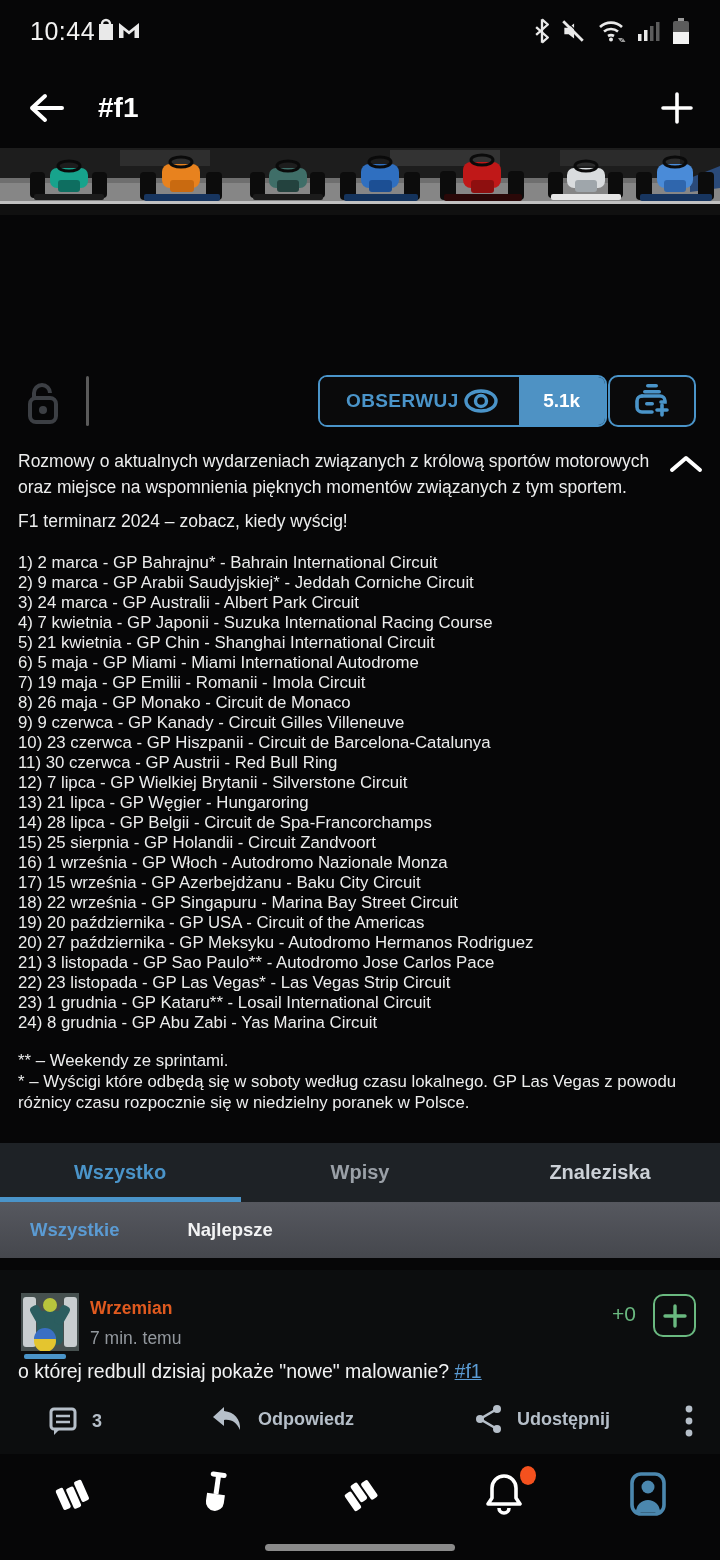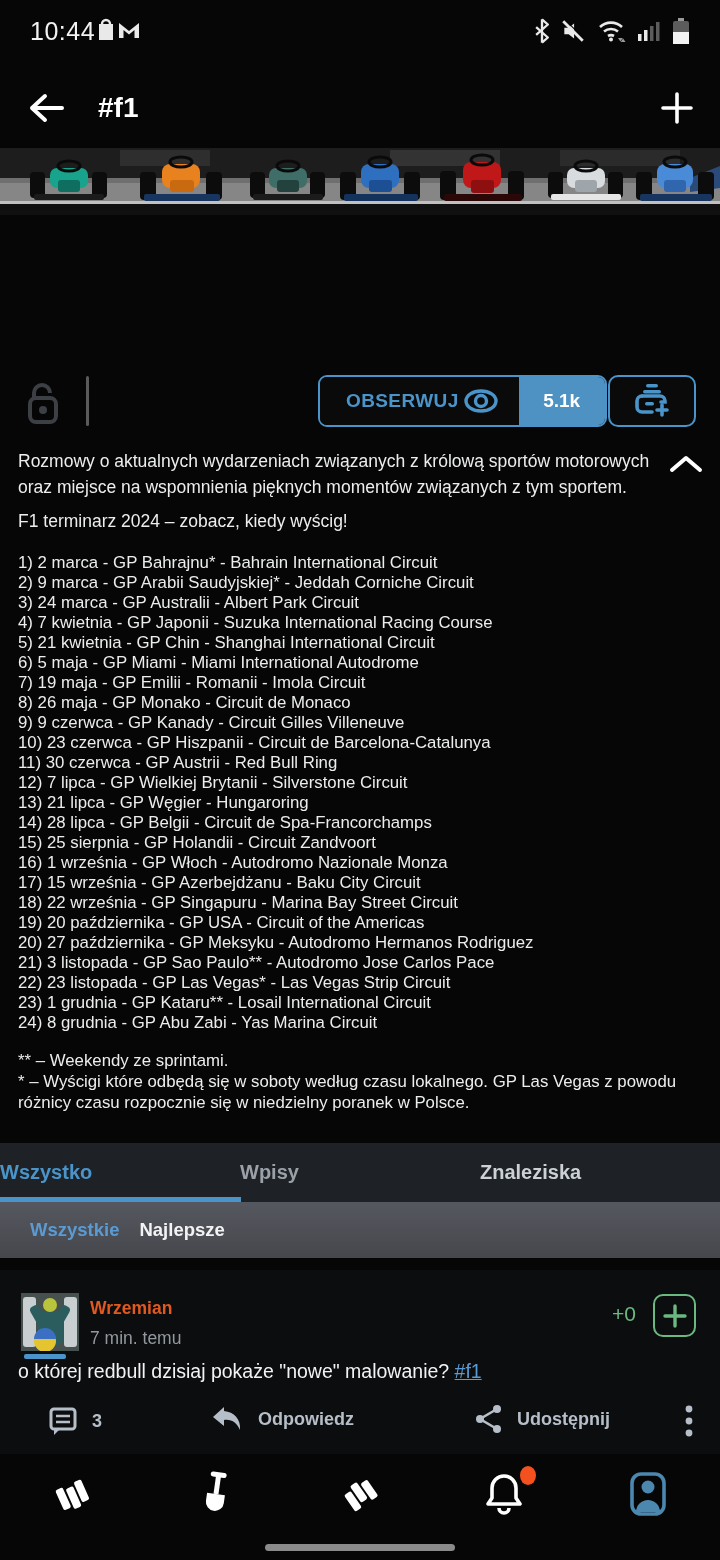--- a/index.html
+++ b/index.html
@@ -51,29 +51,29 @@
   .calendar { position:absolute; top:553px; left:18px; width:690px;
     font-size:16.8px; line-height:20px; color:#eceded; }
   .cal-line { white-space:nowrap; }
 
   .footnotes { position:absolute; top:1050px; left:18px; width:664px;
     font-size:16.8px; line-height:21px; color:#eceded; }
 
   
   .tabbar { position:absolute; top:1143px; left:0; width:720px; height:59px;
     background:#1e2226; display:flex; }
-  .tab { flex:1; display:flex; align-items:center; justify-content:flex-start;
+  .tab { flex:1; display:flex; align-items:center; justify-content:center;
     font-size:20px; font-weight:bold; position:relative; }
   .tab.active { color:#4a94c9; }
   .tab.dim { color:#9aa0a7; }
   .tab.light { color:#ccd1d7; }
   .tab-underline { position:absolute; left:0; bottom:0; width:241px; height:5px; background:#4a94c9; }
 
   .subtabbar { position:absolute; top:1202px; left:0; width:720px; height:56px;
-    background:linear-gradient(#56585f, #45474d); display:flex; align-items:center; gap:20px; padding:0 30px; }
+    background:linear-gradient(#56585f, #45474d); display:flex; align-items:center; gap:68px; padding:0 30px; }
   .subtab { font-size:18.5px; font-weight:bold; }
   .subtab.active { color:#5b9bd3; }
   .subtab.idle { color:#f2f3f4; }
 
   
   .post { position:absolute; top:1270px; left:0; width:720px; height:184px; background:#0c0d0e; }
   .avatar { position:absolute; left:21px; top:23px; width:58px; height:58px; overflow:hidden; }
   .avatar-bar { position:absolute; left:24px; top:84px; width:42px; height:5px; background:#4a94c9; border-radius:2px; }
   .post-author { position:absolute; left:90px; top:28px; font-size:17.5px; font-weight:bold; color:#e05a1f; }
   .post-time { position:absolute; left:90px; top:58px; font-size:17.5px; color:#93989e; }

